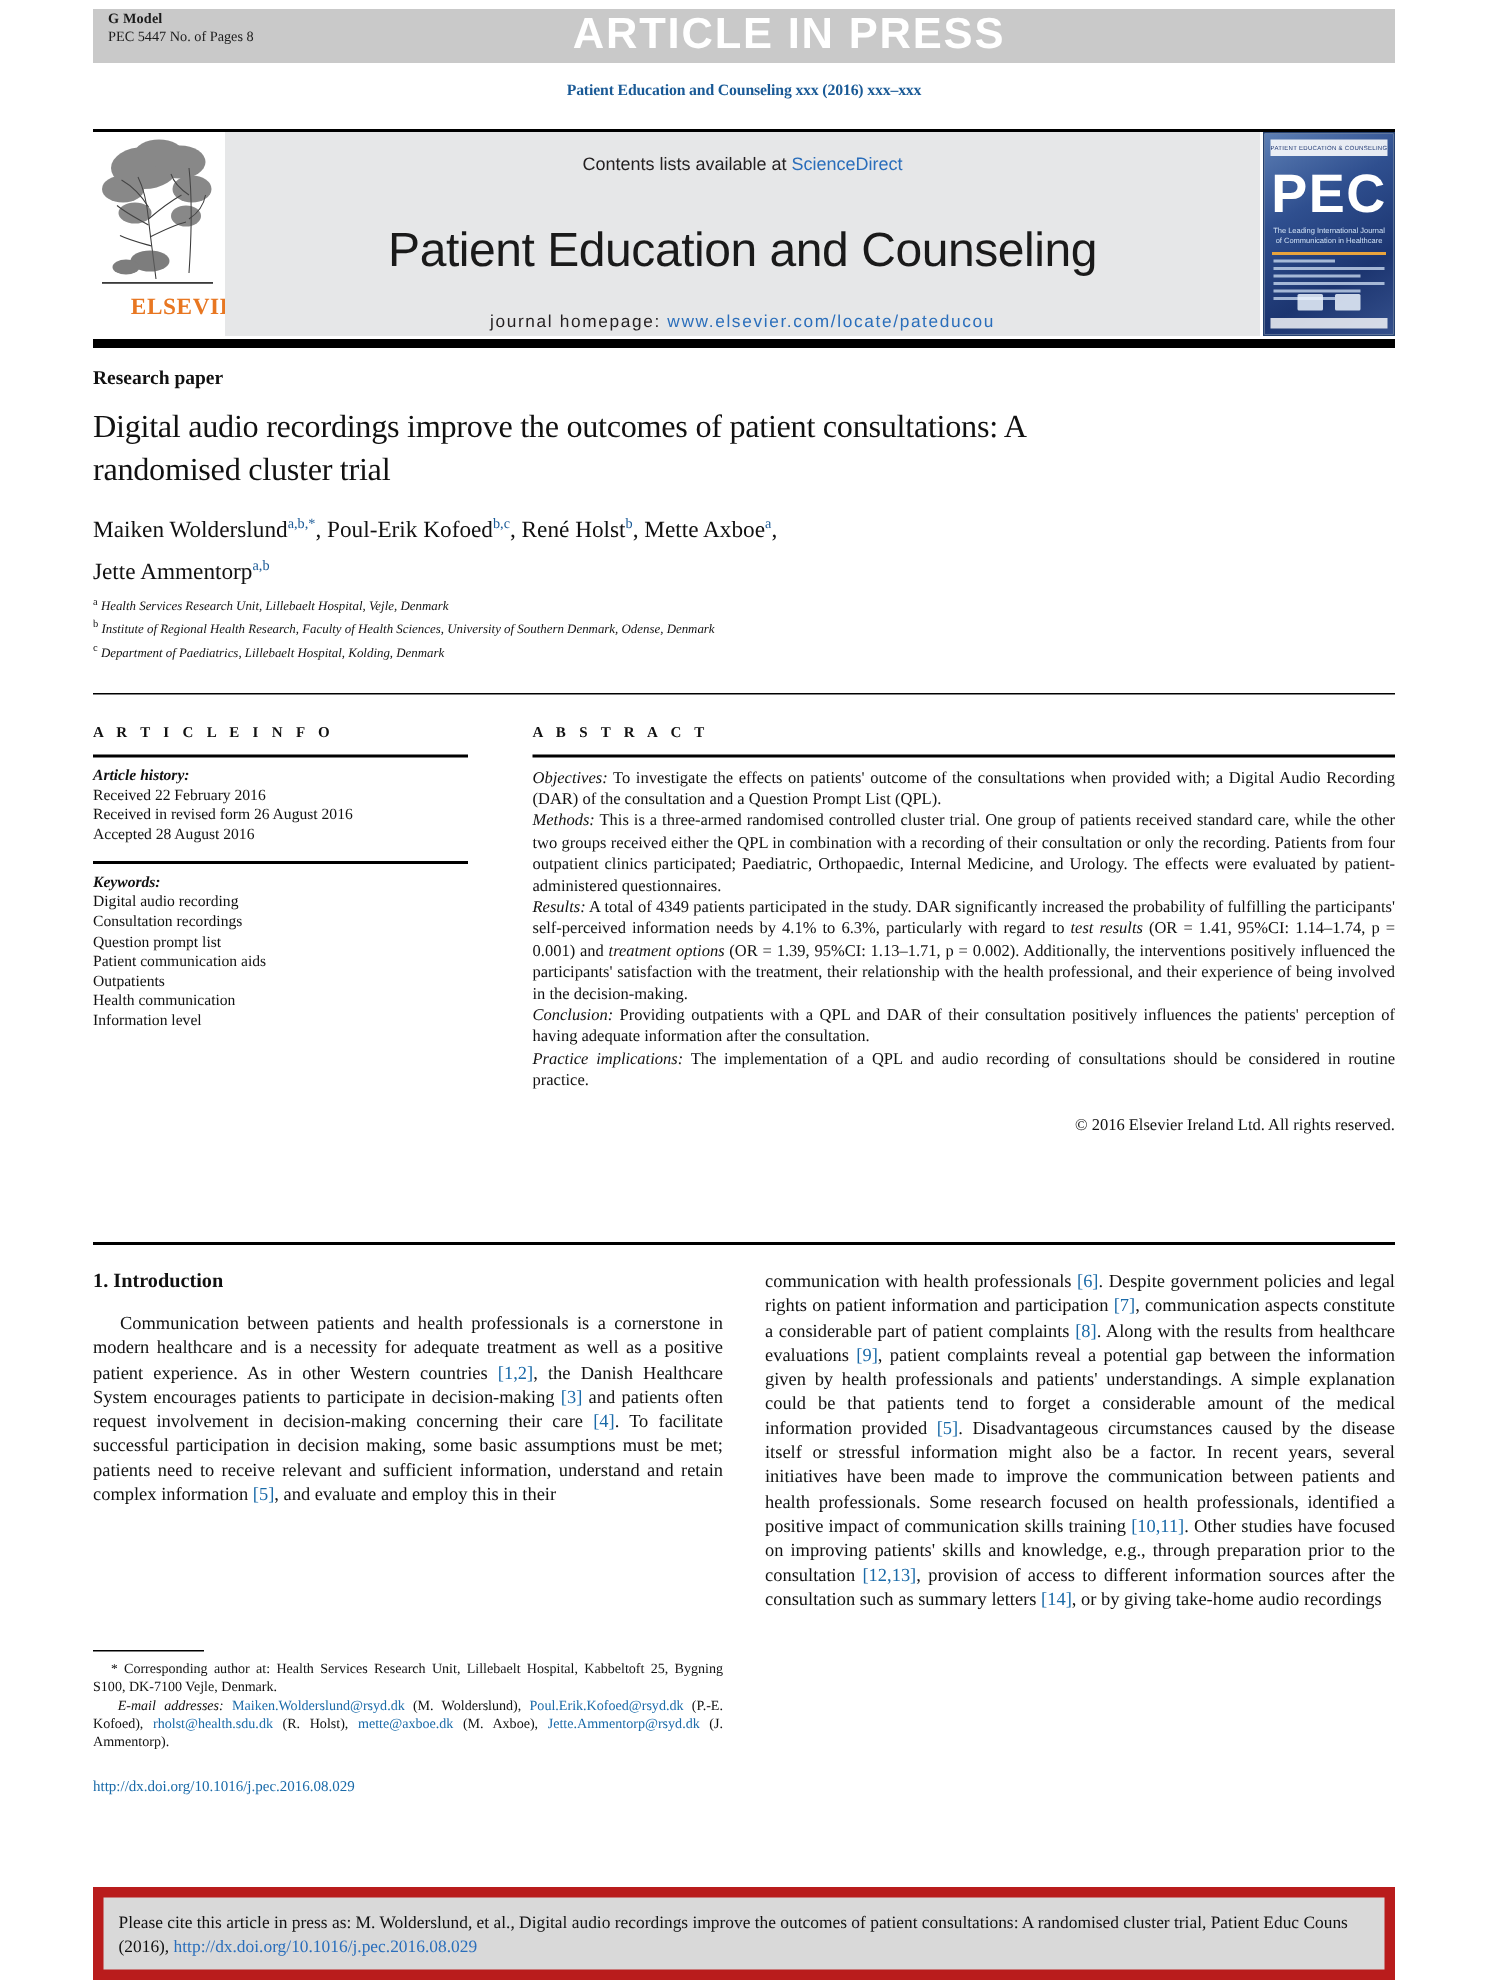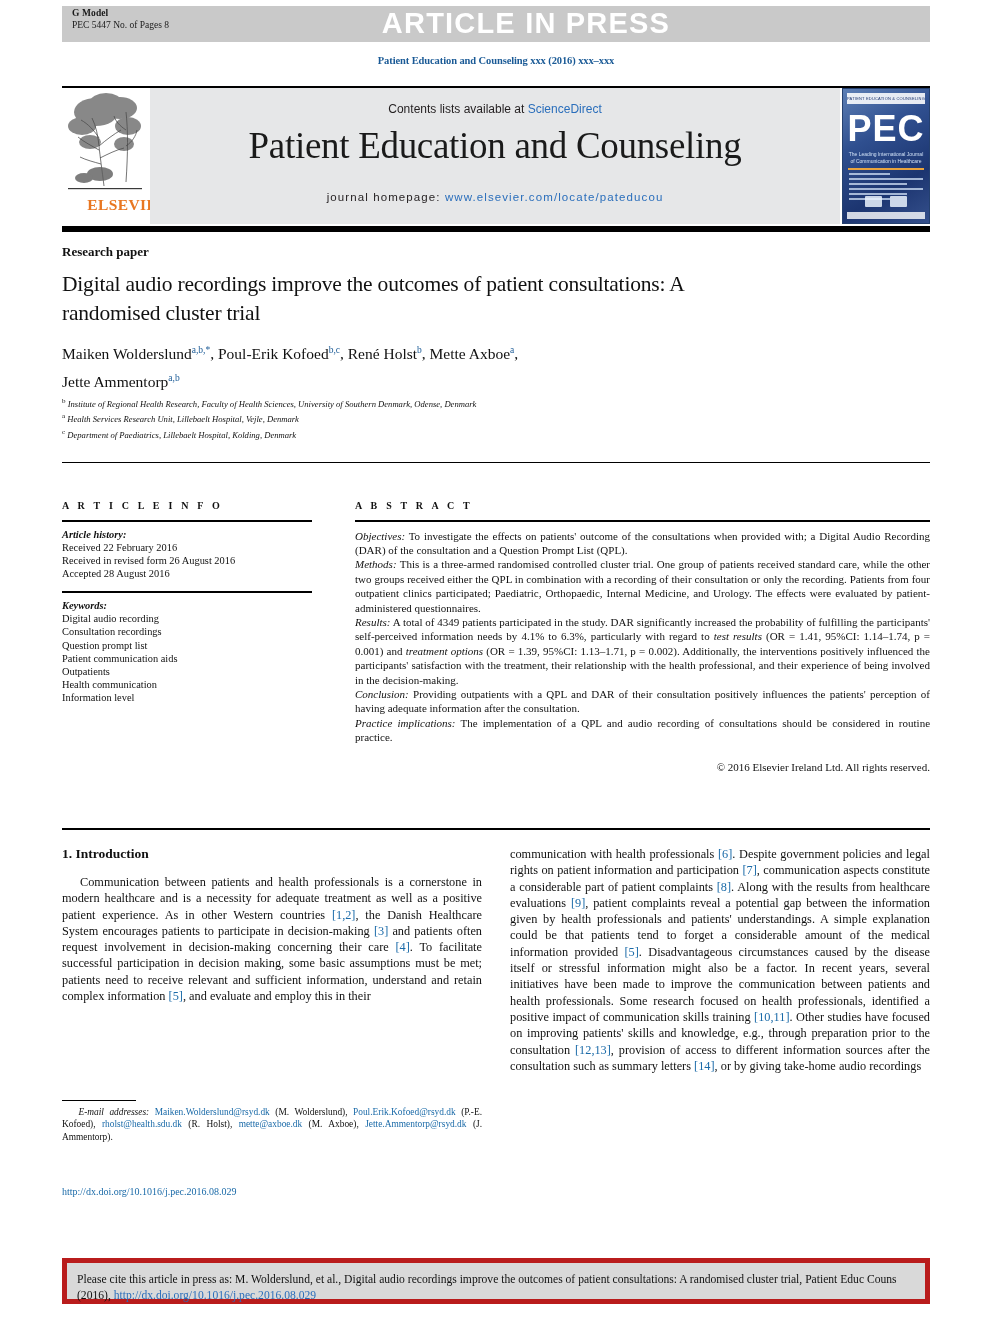--- a/index.html
+++ b/index.html
@@ -82,23 +82,23 @@
     text-align: center;
   }
   .contents-line {
     margin-top: 14px;
     font-family: Liberation Sans, sans-serif;
     font-size: 12px;
     color: #231f20;
   }
   .contents-line .sd-link { color: #2a6ebb; }
   .journal-name {
-    margin-top: 8px;
-    font-family: Liberation Serif, serif;
-    font-size: 37px;
+    margin-top: 32px;
+    font-family: Liberation Sans, sans-serif;
+    font-size: 32px;
     color: #1a1a1a;
     letter-spacing: -0.3px;
   }
   .homepage-line {
     margin-top: 24px;
     font-family: "Liberation Sans", sans-serif;
     font-size: 11.5px;
     letter-spacing: 1.1px;
     color: #231f20;
   }
@@ -218,21 +218,20 @@
   .rule-thin-1 { position: absolute; left: 62px; top: 462px; width: 868px; height: 1px; background: #000; }
 
   
   .info-col { position: absolute; left: 62px; top: 483px; width: 250px; }
   .abs-col  { position: absolute; left: 355px; top: 483px; width: 575px; }
 
   .sec-label {
     font-family: "Liberation Serif", serif;
     font-size: 10px; font-weight: bold; letter-spacing: 3.2px; color: #111;
     text-transform: uppercase;
-    margin-top: 17px;
   }
   .sec-rule { height: 1.6px; background: #000; margin-top: 9px; }
   .info-block { margin-top: 6px; font-family: "Liberation Serif", serif; font-size: 10.4px; line-height: 13.2px; color: #111; }
   .info-block .ital { font-style: italic; font-weight: bold; }
   .info-rule { height: 1.6px; background: #000; margin-top: 11px; }
 
   .abs-body {
     margin-top: 7px;
     font-family: "Liberation Serif", serif;
     font-size: 11px; line-height: 14.4px; color: #111;
@@ -275,23 +274,23 @@
   .doi-block {
     position: absolute; left: 62px; top: 1185px; width: 420px;
     font-family: "Liberation Serif", serif;
     font-size: 10px; line-height: 13px;
   }
   .doi-block .doi-link { color: #1a6aa8; }
   .doi-block .issn { color: #111; }
 
   
   .cite-box {
-    position: absolute; left: 62px; top: 1258px; width: 868px; height: 46px;
+    position: absolute; left: 62px; top: 1258px; width: 868px; height: 62px;
     background: #d9d9d9;
-    border: 5px solid #b91c1c;
+    border: 7px solid #b91c1c;
   }
   .cite-inner {
     position: absolute; left: 10px; right: 10px; top: 9px;
     font-family: "Liberation Serif", serif;
     font-size: 11.6px; line-height: 16px; color: #111;
   }
   .cite-inner .cite-link { color: #2a6ebb; }
 </style>
 </head>
 <body>
@@ -379,22 +378,22 @@
 
   <div class="authors">
     <span><span>Maiken Wolderslund</span><sup>a,b,*</sup></span>,
     <span><span>Poul-Erik Kofoed</span><sup>b,c</sup></span>,
     <span><span>René Holst</span><sup>b</sup></span>,
     <span><span>Mette Axboe</span><sup>a</sup></span>,<br>
     <span><span>Jette Ammentorp</span><sup>a,b</sup></span>
   </div>
 
   <div class="affil">
+    <div><sup>a</sup> <span>Health Services Research Unit, Lillebaelt Hospital, Vejle, Denmark</span></div>
     <div><sup>b</sup> <span>Institute of Regional Health Research, Faculty of Health Sciences, University of Southern Denmark, Odense, Denmark</span></div>
-    <div><sup>a</sup> <span>Health Services Research Unit, Lillebaelt Hospital, Vejle, Denmark</span></div>
     <div><sup>c</sup> <span>Department of Paediatrics, Lillebaelt Hospital, Kolding, Denmark</span></div>
   </div>
 
   <div class="rule-thin-1"></div>
 
   <div class="info-col">
     <div class="sec-label">A R T I C L E   I N F O</div>
     <div class="sec-rule"></div>
     <div class="info-block">
       <div class="ital">Article history:</div>
@@ -434,20 +433,21 @@
     <div class="h2">1. Introduction</div>
     <p class="btext indent" id="intro-left"><span>Communication between patients and health professionals is a cornerstone in modern healthcare and is a necessity for adequate treatment as well as a positive patient experience. As in other Western countries </span><span class="ref">[1,2]</span><span>, the Danish Healthcare System encourages patients to participate in decision-making </span><span class="ref">[3]</span><span> and patients often request involvement in decision-making concerning their care </span><span class="ref">[4]</span><span>. To facilitate successful participation in decision making, some basic assumptions must be met; patients need to receive relevant and sufficient information, understand and retain complex information </span><span class="ref">[5]</span><span>, and evaluate and employ this in their</span></p>
   </div>
 
   <div class="col-right">
     <p class="btext" id="intro-right"><span>communication with health professionals </span><span class="ref">[6]</span><span>. Despite government policies and legal rights on patient information and participation </span><span class="ref">[7]</span><span>, communication aspects constitute a considerable part of patient complaints </span><span class="ref">[8]</span><span>. Along with the results from healthcare evaluations </span><span class="ref">[9]</span><span>, patient complaints reveal a potential gap between the information given by health professionals and patients' understandings. A simple explanation could be that patients tend to forget a considerable amount of the medical information provided </span><span class="ref">[5]</span><span>. Disadvantageous circumstances caused by the disease itself or stressful information might also be a factor. In recent years, several initiatives have been made to improve the communication between patients and health professionals. Some research focused on health professionals, identified a positive impact of communication skills training </span><span class="ref">[10,11]</span><span>. Other studies have focused on improving patients' skills and knowledge, e.g., through preparation prior to the consultation </span><span class="ref">[12,13]</span><span>, provision of access to different information sources after the consultation such as summary letters </span><span class="ref">[14]</span><span>, or by giving take-home audio recordings</span></p>
   </div>
 
   <div class="fn-rule"></div>
   <div class="footnotes">
+    <div class="fn-indent"><span class="star">*</span><span> Corresponding author at: Health Services Research Unit, Lillebaelt Hospital, Kabbeltoft 25, Bygning S100, DK-7100 Vejle, Denmark.</span></div>
     <div id="email-note"><span class="em-lbl">&nbsp;&nbsp;&nbsp;E-mail addresses: </span><span class="mail">Maiken.Wolderslund@rsyd.dk</span><span> (M. Wolderslund), </span><span class="mail">Poul.Erik.Kofoed@rsyd.dk</span><span> (P.-E. Kofoed), </span><span class="mail">rholst@health.sdu.dk</span><span> (R. Holst), </span><span class="mail">mette@axboe.dk</span><span> (M. Axboe), </span><span class="mail">Jette.Ammentorp@rsyd.dk</span><span> (J. Ammentorp).</span></div>
   </div>
 
   <div class="doi-block">
     <div class="doi-link">http://dx.doi.org/10.1016/j.pec.2016.08.029</div>
   </div>
 
   <div class="cite-box">
     <div class="cite-inner">
       <span>Please cite this article in press as: M. Wolderslund, et al., Digital audio recordings improve the outcomes of patient consultations: A randomised cluster trial, Patient Educ Couns (2016), </span><span class="cite-link">http://dx.doi.org/10.1016/j.pec.2016.08.029</span>

